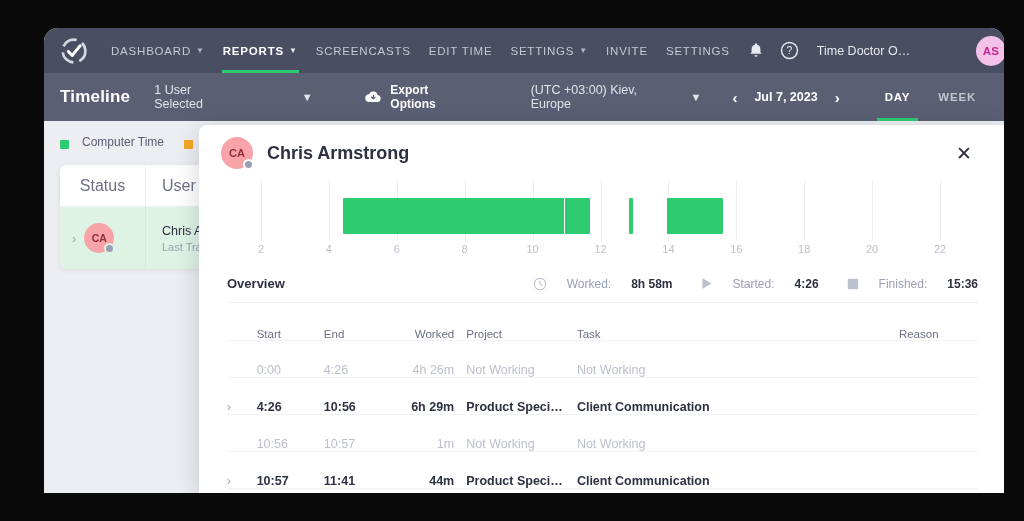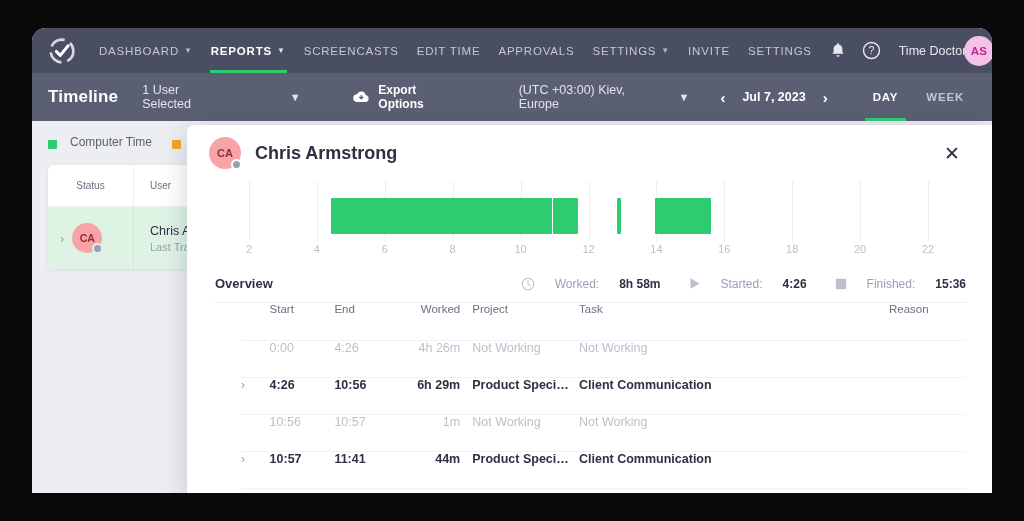--- a/index.html
+++ b/index.html
@@ -4,21 +4,21 @@
 <style>
   * { box-sizing: border-box; margin: 0; padding: 0; }
   html, body {
     width: 1024px; height: 521px;
     background: #0a0a0a;
     font-family: "Liberation Sans", sans-serif;
     overflow: hidden;
   }
   #app {
     position: absolute;
-    left: 32px; top: 28px;
+    left: 44px; top: 28px;
     width: 960px; height: 465px;
     background: #eceef2;
     border-radius: 14px 14px 0 0;
     overflow: hidden;
   }
 
   
   .navbar {
     height: 45px;
     background: #494e62;
@@ -115,21 +115,21 @@
   .legend-item { display: flex; align-items: flex-end; gap: 13px; font-size: 12px; color: #5a5f73; }
   .swatch { width: 9px; height: 9px; border-radius: 1px; }
   .bgcard {
     margin-top: 16px; width: 430px;
     background: #fff; border-radius: 6px;
     box-shadow: 0 1px 4px rgba(40,45,70,.10);
     overflow: hidden;
   }
   .bgcard-head { display: flex; height: 42px; border-bottom: 1px solid #edeff3; }
   .bgcol {
-    font-size: 10px; color: #6b7084;
+    font-size: 16px; color: #6b7084;
     display: flex; align-items: center; justify-content: center;
     border-right: 1px solid #edeff3;
   }
   .bgcol.w1 { width: 86px; }
   .bgcol.w2 { width: 130px; justify-content: flex-start; padding-left: 16px; }
   .bgrow { display: flex; height: 62px; background: #dff3e5; }
   .bgcell { display: flex; align-items: center; border-right: 1px solid #d3e8da; }
   .bgcell.w1 { width: 86px; gap: 8px; padding-left: 12px; }
   .bgcell.w2 { width: 130px; flex-direction: column; align-items: flex-start;
                justify-content: center; padding-left: 16px; }
@@ -190,21 +190,21 @@
     display: flex; align-items: center; height: 38px;
     margin: 6px 26px 0 28px; border-bottom: 1px solid #eceef2;
   }
   .ov-title { font-size: 13px; font-weight: 700; color: #2d3142; }
   .ov-stats { margin-left: auto; display: flex; align-items: center; gap: 28px; }
   .ov-stat { display: flex; align-items: center; gap: 20px; font-size: 12px; color: #9aa0b4; }
   .ov-stat b { color: #2d3142; font-weight: 700; }
 
   
   .tbl { margin: 0 26px 0 28px; }
-  .tr { display: flex; align-items: flex-start; height: 37px; border-bottom: 1px solid #f1f2f6; margin-left: 26px; }
+  .tr { display: flex; align-items: flex-end; height: 37px; border-bottom: 1px solid #f1f2f6; }
   .tr.head { height: 38px; }
   .th { font-size: 11.5px; color: #6b7084; }
   .td { font-size: 12.5px; color: #2d3142; font-weight: 700; }
   .tr.inactive .td { color: #bcc0cd; font-weight: 400; }
   .c-exp { width: 30px; display: flex; align-items: center; justify-content: flex-start; }
   .c-exp .chev { font-size: 12px; cursor: pointer; }
   .c-start { width: 68px; }
   .c-end   { width: 66px; }
   .c-worked{ width: 78px; text-align: right; padding-right: 12px; }
   .c-proj  { width: 112px; overflow: hidden; white-space: nowrap; }
@@ -230,23 +230,20 @@
     </div>
     <div class="nav-item active">
       <span>REPORTS</span>
       <span class="caret">▼</span>
     </div>
     <div class="nav-item">
       <span>SCREENCASTS</span>
     </div>
     <div class="nav-item">
       <span>EDIT TIME</span>
-    </div>
-    <div class="nav-item">
-      <span>APPROVALS</span>
     </div>
     <div class="nav-item">
       <span>SETTINGS</span>
       <span class="caret">▼</span>
     </div>
     <div class="nav-item">
       <span>INVITE</span>
     </div>
     <div class="nav-item">
       <span>SETTINGS</span>

